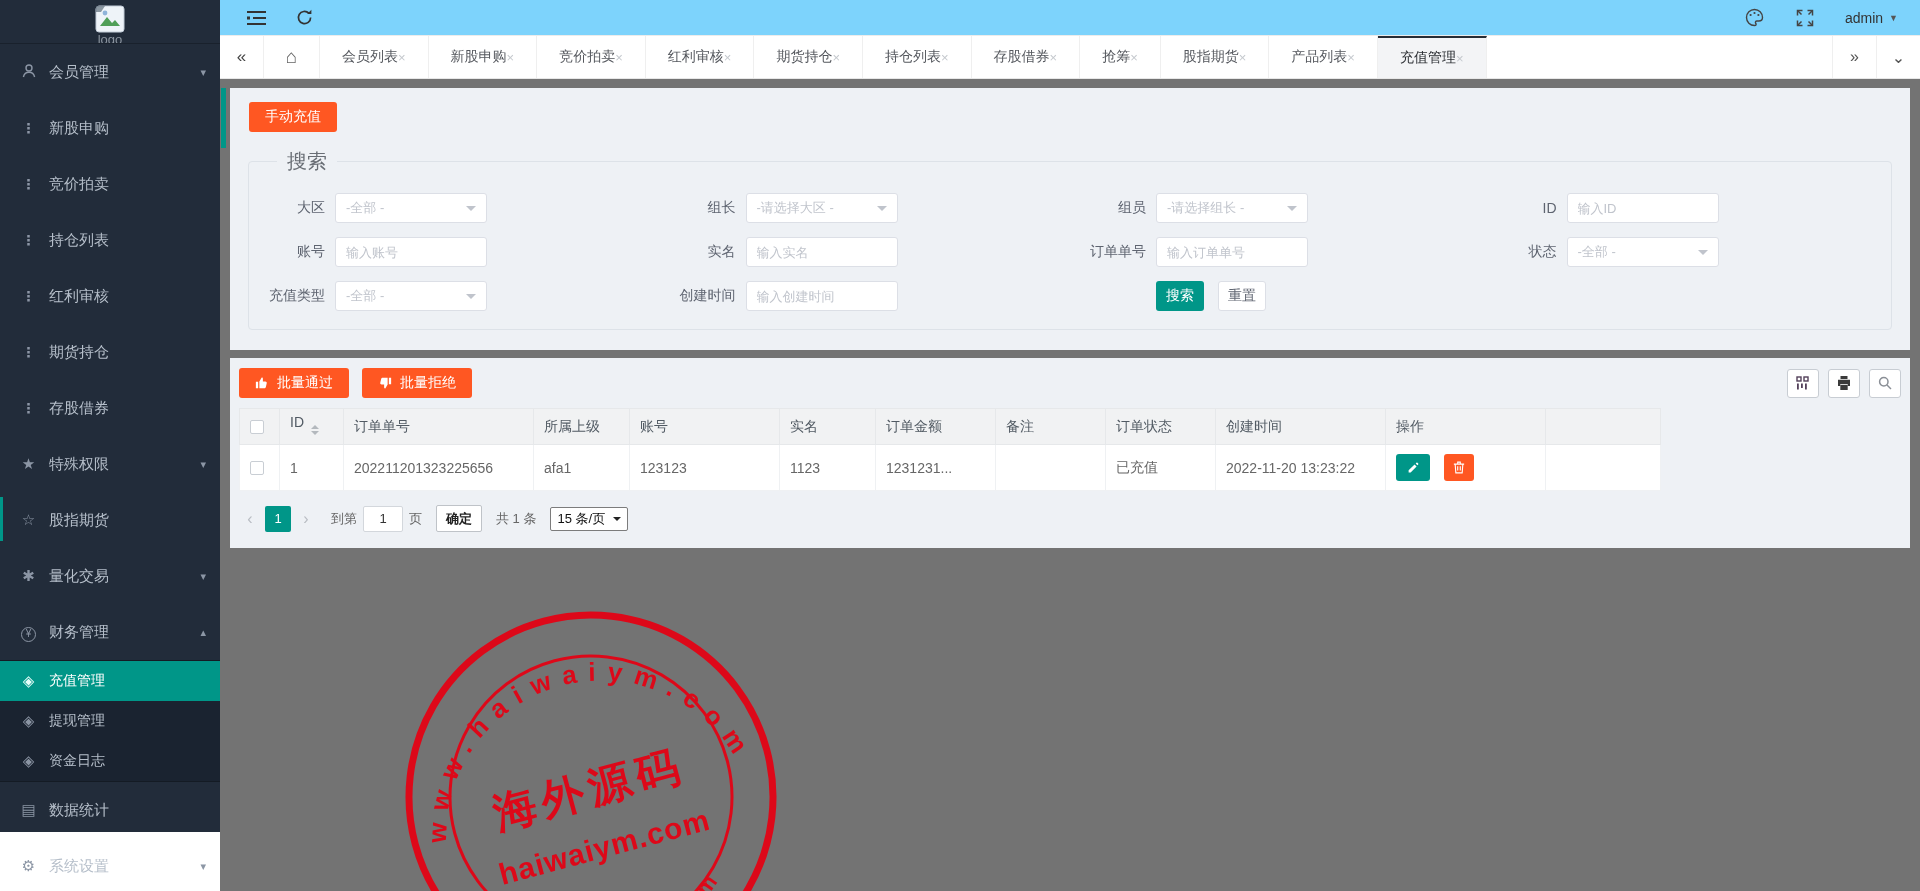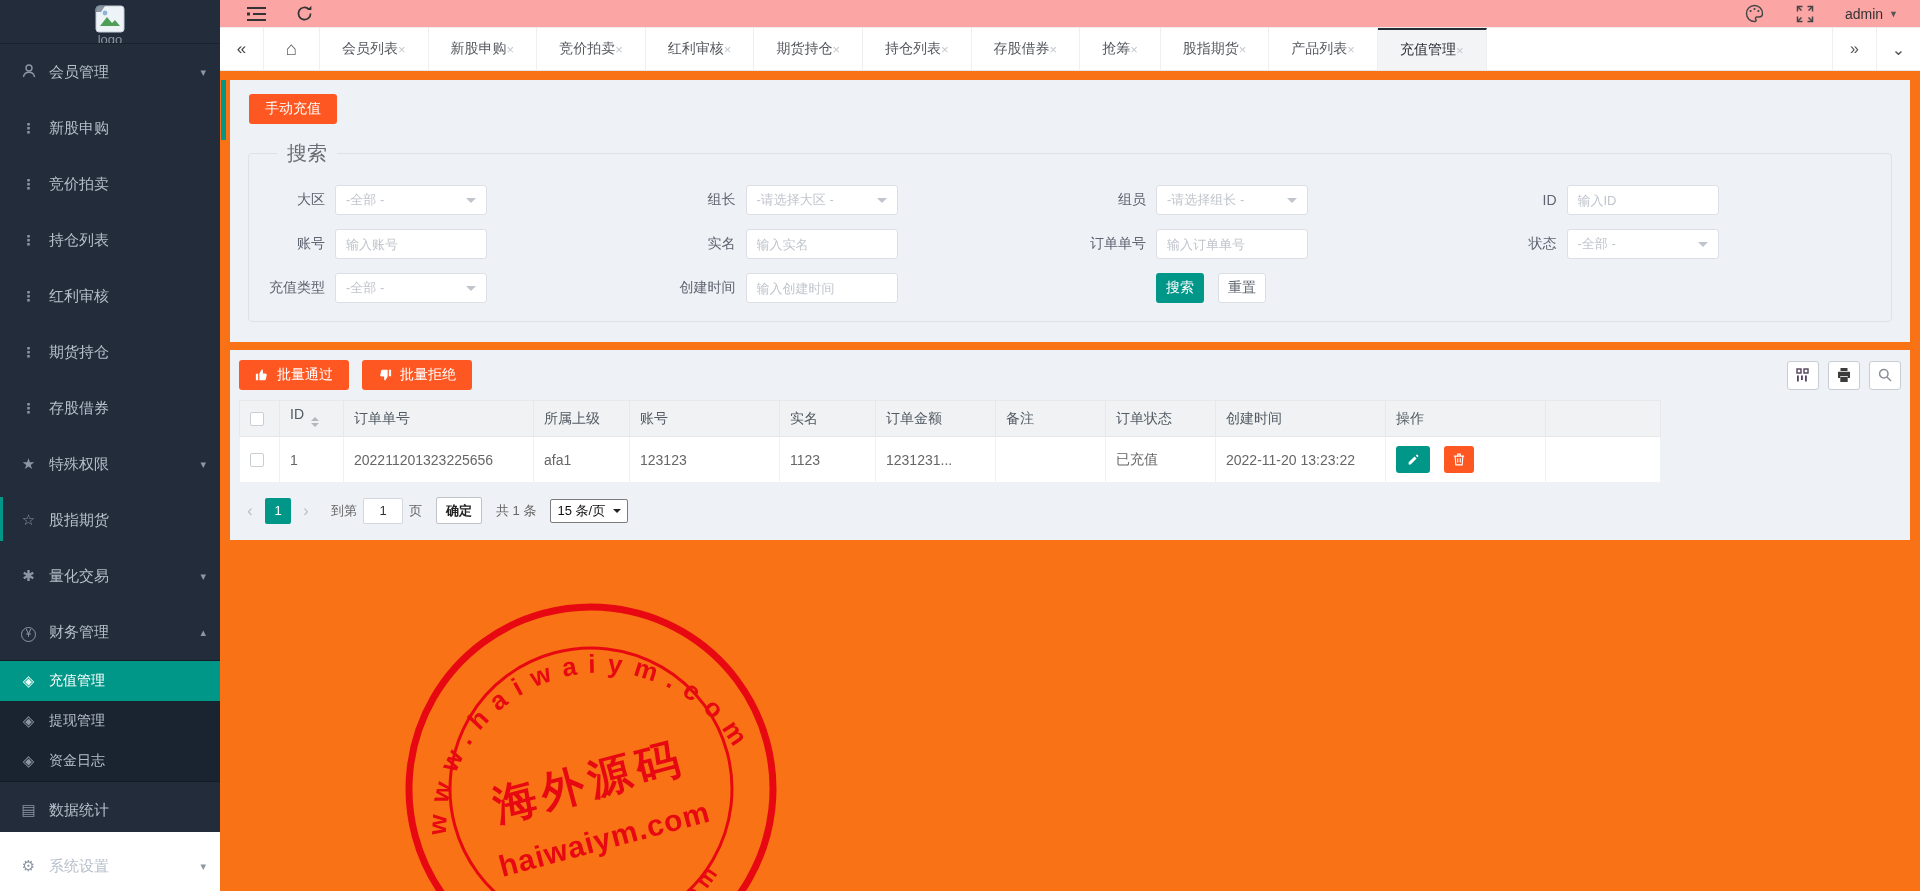--- a/index.html
+++ b/index.html
@@ -22,41 +22,41 @@
   .yen-circle { display:inline-block; width:15px; height:15px; border:1.4px solid #8c96a5;
         border-radius:50%; font-size:10px; line-height:12px; text-align:center; }
   .submenu { background:#1a2330; border-top:1px solid #141b24; border-bottom:1px solid #141b24; }
   .si.sub { height:40px; font-size:14px; }
   .si.sub.active { background:#009688; color:#fff; }
   .si.sub.active .ic { color:#e8fffb; }
   .side-thumb { position:absolute; left:0; top:497px; width:3px; height:44px; background:#009688; }
 
   
   .main { flex:1; display:flex; flex-direction:column; }
-  .topbar { height:28px; background:#fca5a5; border-bottom:1px solid #ececec;
+  .topbar { height:36px; background:#7dd3fc; border-bottom:1px solid #ececec;
             display:flex; align-items:center; padding-left:26px; flex:none; }
   .tico { width:20px; height:20px; margin-right:28px; display:inline-flex; align-items:center; justify-content:center; cursor:pointer; }
   .topbar-right { margin-left:auto; display:flex; align-items:center; gap:30px; padding-right:22px; }
   .userbox { font-size:14px; color:#333; display:flex; align-items:center; gap:6px; cursor:pointer; }
   .userbox .dcaret { font-size:9px; color:#555; }
 
   
   .tabbar { height:43px; background:#fff; border-bottom:1px solid #e7e7e7; display:flex; align-items:stretch; flex:none; }
   .tcell { display:flex; align-items:center; justify-content:center; border-right:1px solid #efefef;
            cursor:pointer; color:#55585e; }
   .tcell.nav { width:44px; font-size:17px; color:#444; }
   .tcell.home { width:56px; font-size:19px; color:#666; }
   .tab { padding:0 22px; gap:0; font-size:14px; white-space:nowrap; }
   .tab .x { color:#c4c8cd; font-size:13px; }
   .tab.active { background:#f3f4f6; border-top:2px solid #272c35; color:#2b2e33; }
   .tab-spacer { flex:1; border-right:none; }
   .tcell.right { border-right:none; border-left:1px solid #efefef; width:44px; font-size:16px; color:#555; }
 
   
-  .content { position:relative; flex:1; background:#f97316; overflow:hidden; }
+  .content { position:relative; flex:1; background:#737373; overflow:hidden; }
   .accent-v { position:absolute; left:1px; top:9px; width:5px; height:60px; background:#009688; }
   .card { background:#eef1f5; margin:0 10px; }
   .card1 { margin-top:9px; padding:14px 0 20px; }
   .btn-orange { background:#ff5722; color:#fff; border:none; border-radius:3px; height:30px;
                 padding:0 16px; font-size:14px; cursor:pointer; display:inline-flex; align-items:center; gap:8px;
                 font-family:inherit; }
   .manual-btn { margin-left:19px; }
   fieldset.search { margin:16px 18px 0; border:1px solid #dde2e8; border-radius:4px; padding:4px 0 18px; }
   legend.sl { margin-left:28px; padding:0 10px; font-size:20px; color:#696e75; }
   .frow { display:flex; margin-top:14px; }

